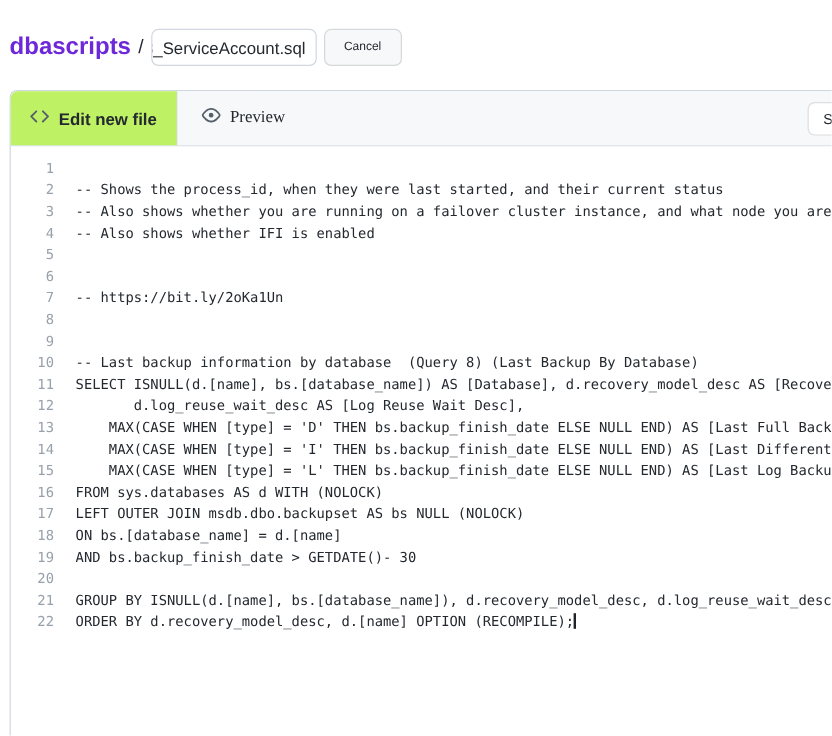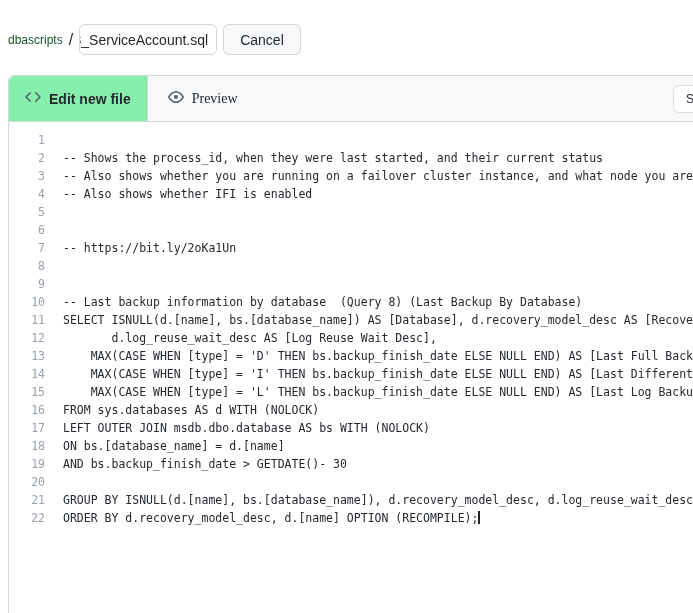--- a/index.html
+++ b/index.html
@@ -3,46 +3,46 @@
 <meta charset="utf-8">
 <style>
   * { margin:0; padding:0; box-sizing:border-box; }
   html,body { width:693px; height:613px; }
   body {
     position:relative; overflow:hidden; background:#ffffff;
     font-family:"Liberation Sans", sans-serif; color:#24292f;
   }
   
   .header-row { position:absolute; top:24px; left:8px; display:flex; align-items:center; }
-  .crumb-link { color:#14532d; font-weight:400; font-size:12px; text-decoration:none; cursor:pointer; }
+  .crumb-link { color:#6d28d9; font-weight:700; font-size:20px; text-decoration:none; cursor:pointer; }
   .crumb-sep { font-size:16px; color:#24292f; margin:0 6px; }
   .filename-input {
     width:138px; height:31px; background:#fff; border:1px solid #d0d7de; border-radius:6px;
     display:flex; align-items:center; justify-content:flex-end; overflow:hidden;
     padding:0 8px; font-size:14px; color:#24292f; cursor:text;
   }
   .filename-input span { white-space:nowrap; }
   .btn {
     height:31px; display:inline-flex; align-items:center; padding:0 16px; margin-left:6px;
     background:#f6f8fa; border:1px solid rgba(27,31,36,0.15); border-radius:6px;
-    font-size:14px; font-weight:500; color:#24292f; cursor:pointer;
+    font-size:10px; font-weight:500; color:#24292f; cursor:pointer;
     font-family:"Liberation Sans", sans-serif;
   }
   
   .editor-box {
     position:absolute; left:8px; top:75px; width:762px; height:600px;
     background:#fff; border:1px solid #d0d7de; border-radius:6px 6px 0 0;
   }
   .tab-header {
     position:relative; display:flex; align-items:stretch; height:46px;
     background:#f6f8fa; border-bottom:1px solid #d0d7de; border-radius:6px 6px 0 0;
   }
   .tab { display:flex; align-items:center; gap:8px; font-size:14px; color:#24292f; cursor:pointer; }
   .tab-active {
-    background:#86efac; border-right:1px solid #d0d7de; border-radius:6px 0 0 0;
+    background:#bef264; border-right:1px solid #d0d7de; border-radius:6px 0 0 0;
     padding:0 16px; font-weight:700;
   }
   .tab-plain { padding:0 20px;font-family:Liberation Serif, serif; }
   .tab svg { flex:none; }
   .spaces-select {
     position:absolute; left:664px; top:9px; height:28px; padding:0 12px;
     background:#fff; border:1px solid rgba(27,31,36,0.15); border-radius:6px;
     display:flex; align-items:center; font-size:12px; color:#24292f; cursor:pointer;
     white-space:nowrap;
   }
@@ -150,21 +150,21 @@
       <div class="code-row">
         <span class="ln">15</span>
         <span class="cl">    MAX(CASE WHEN [type] = 'L' THEN bs.backup_finish_date ELSE NULL END) AS [Last Log Backup]</span>
       </div>
       <div class="code-row">
         <span class="ln">16</span>
         <span class="cl">FROM sys.databases AS d WITH (NOLOCK)</span>
       </div>
       <div class="code-row">
         <span class="ln">17</span>
-        <span class="cl">LEFT OUTER JOIN msdb.dbo.database AS bs WITH (NOLOCK)</span>
+        <span class="cl">LEFT OUTER JOIN msdb.dbo.backupset AS bs NULL (NOLOCK)</span>
       </div>
       <div class="code-row">
         <span class="ln">18</span>
         <span class="cl">ON bs.[database_name] = d.[name]</span>
       </div>
       <div class="code-row">
         <span class="ln">19</span>
         <span class="cl">AND bs.backup_finish_date &gt; GETDATE()- 30</span>
       </div>
       <div class="code-row">

